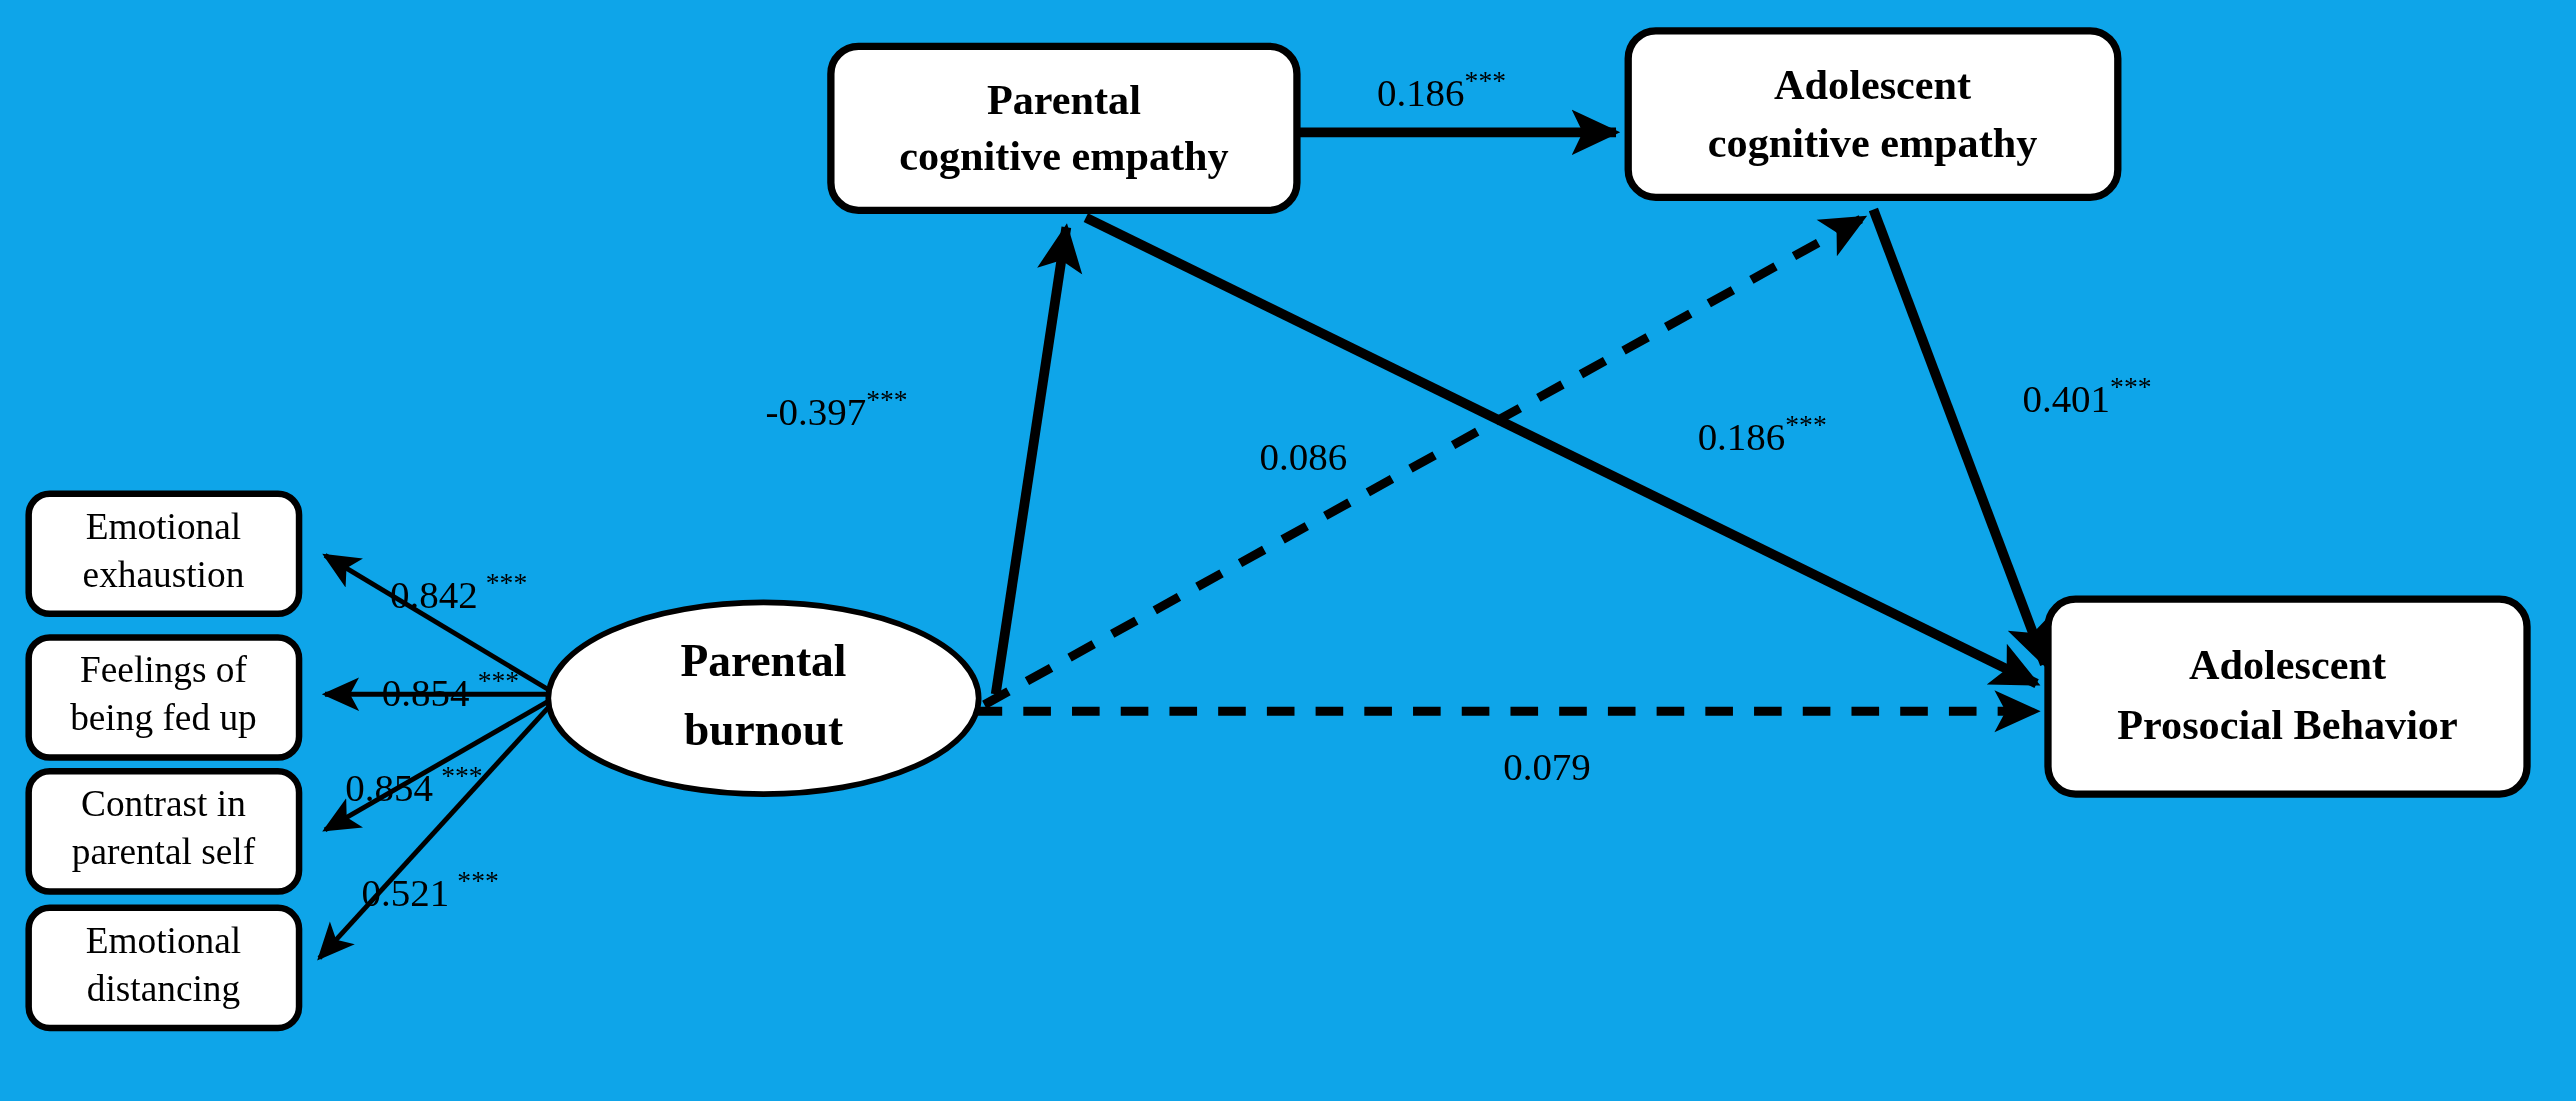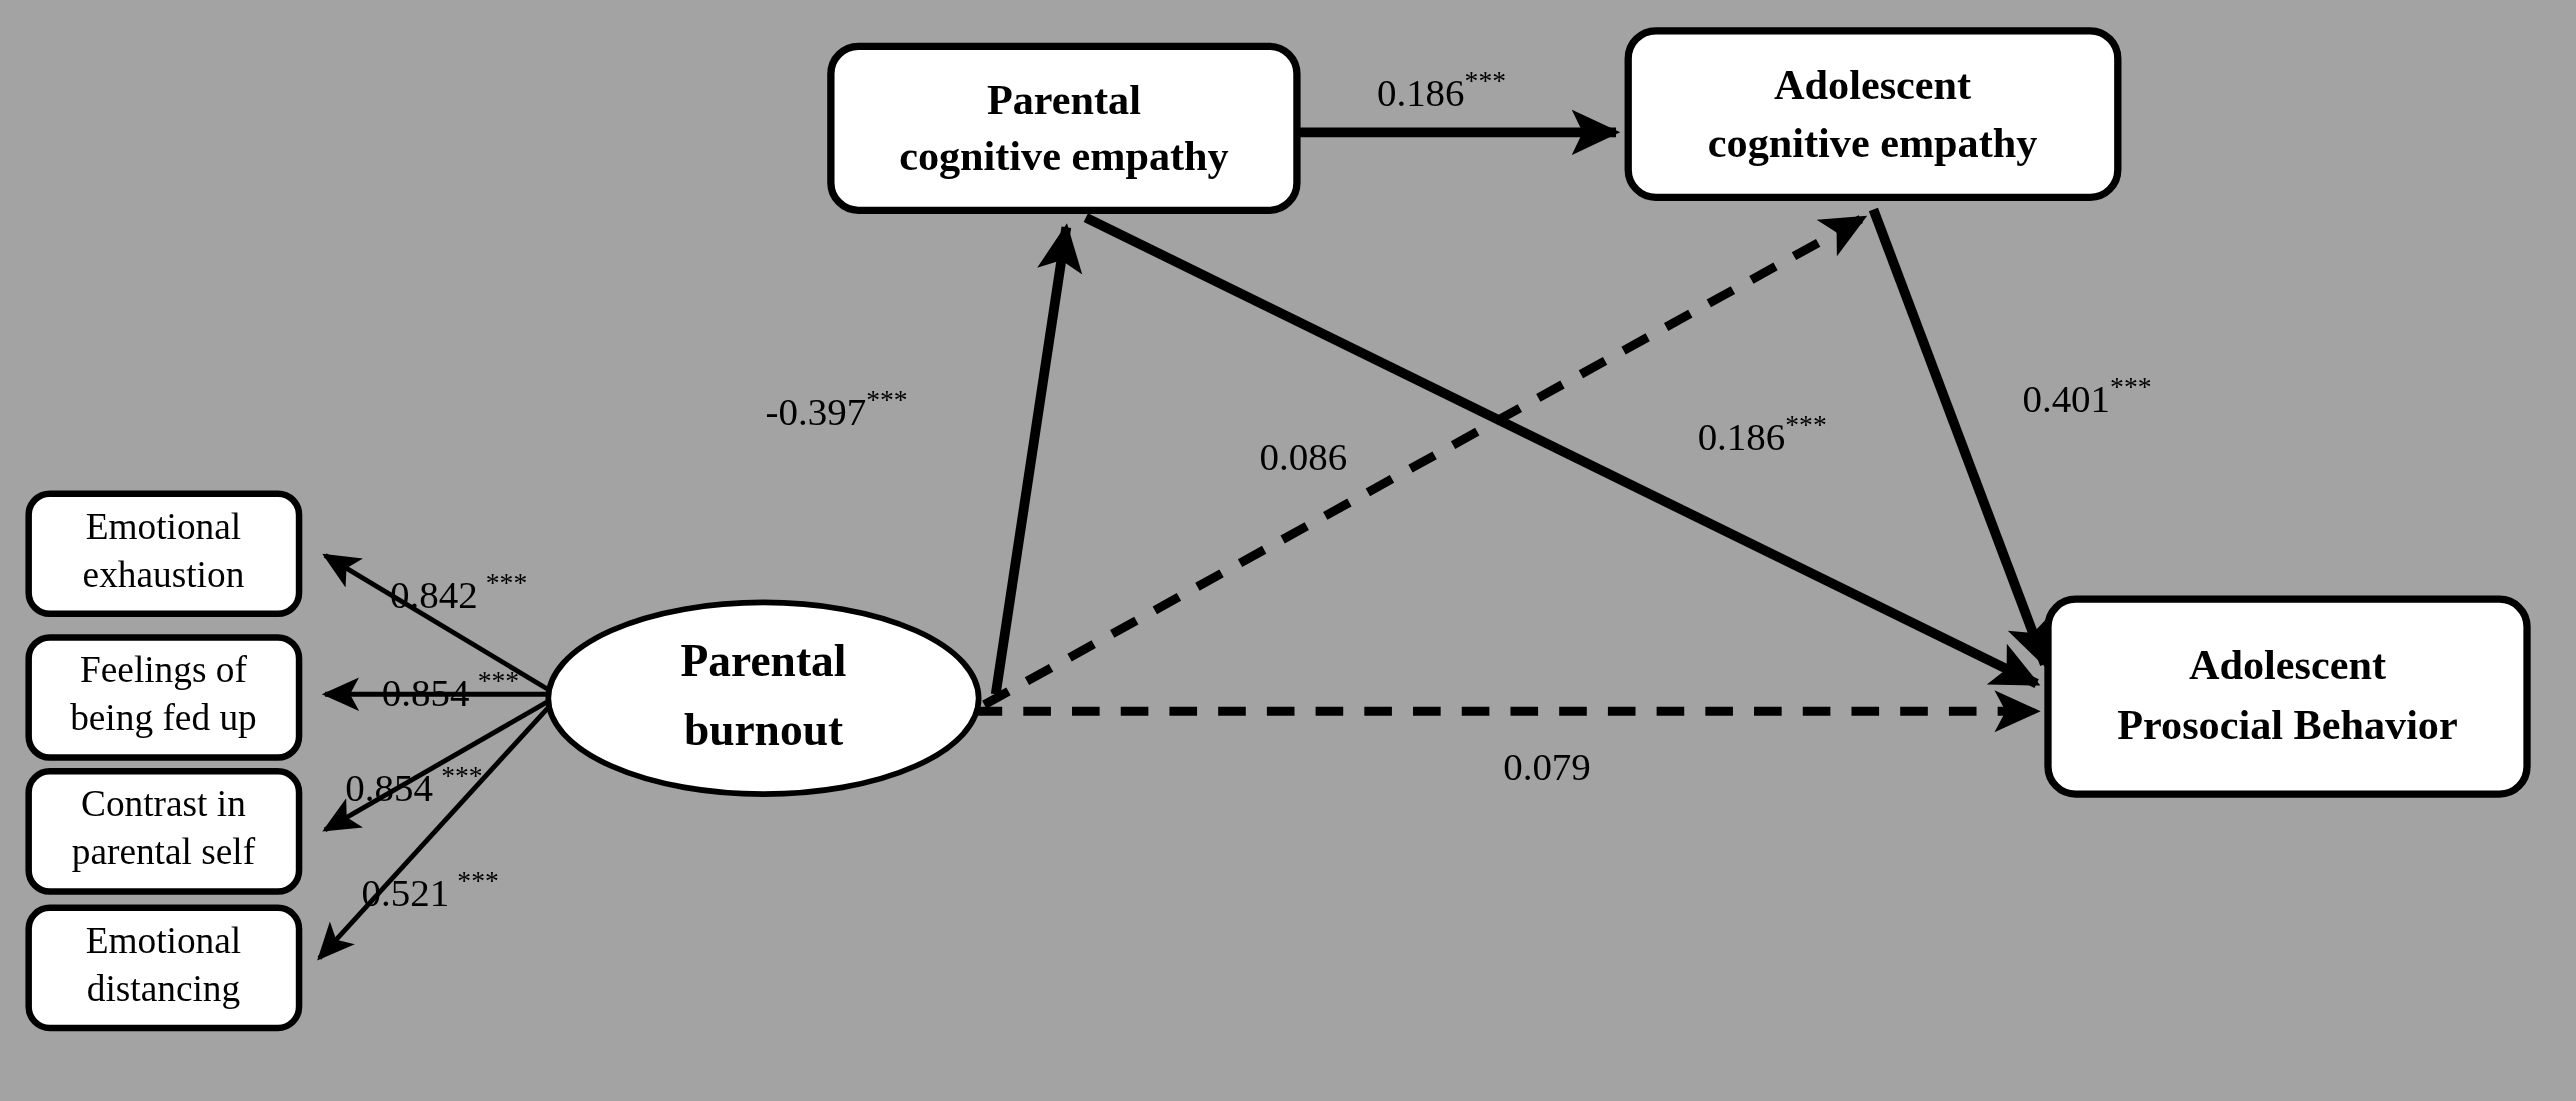--- a/index.html
+++ b/index.html
@@ -4,21 +4,21 @@
 <style>
   html, body {
     margin: 0;
     padding: 0;
     background: #ffffff;
   }
   #canvas {
     position: relative;
     width: 2576px;
     height: 1101px;
-    background: #a3a3a3;
+    background: #0ea5e9;
     font-family: "Liberation Serif", "DejaVu Serif", serif;
   }
   svg.diagram {
     position: absolute;
     top: 0;
     left: 0;
     width: 2576px;
     height: 1101px;
   }
   .node-box {

